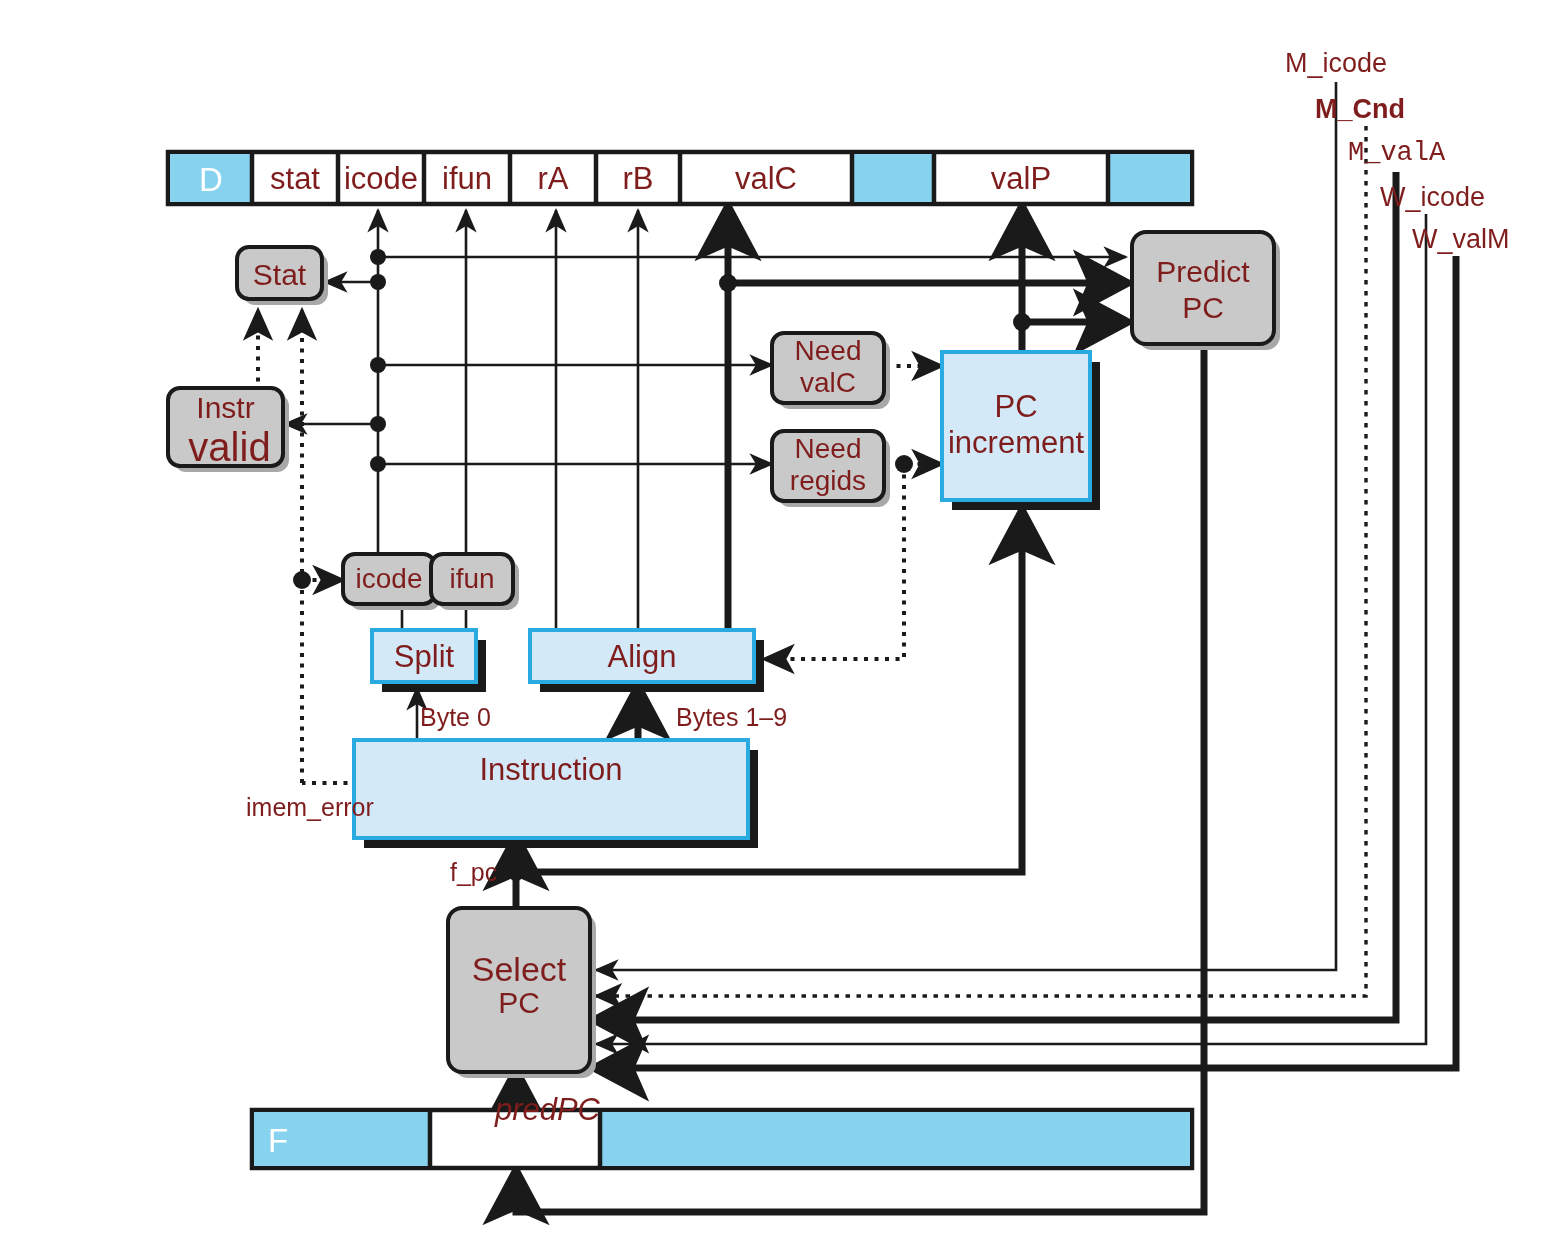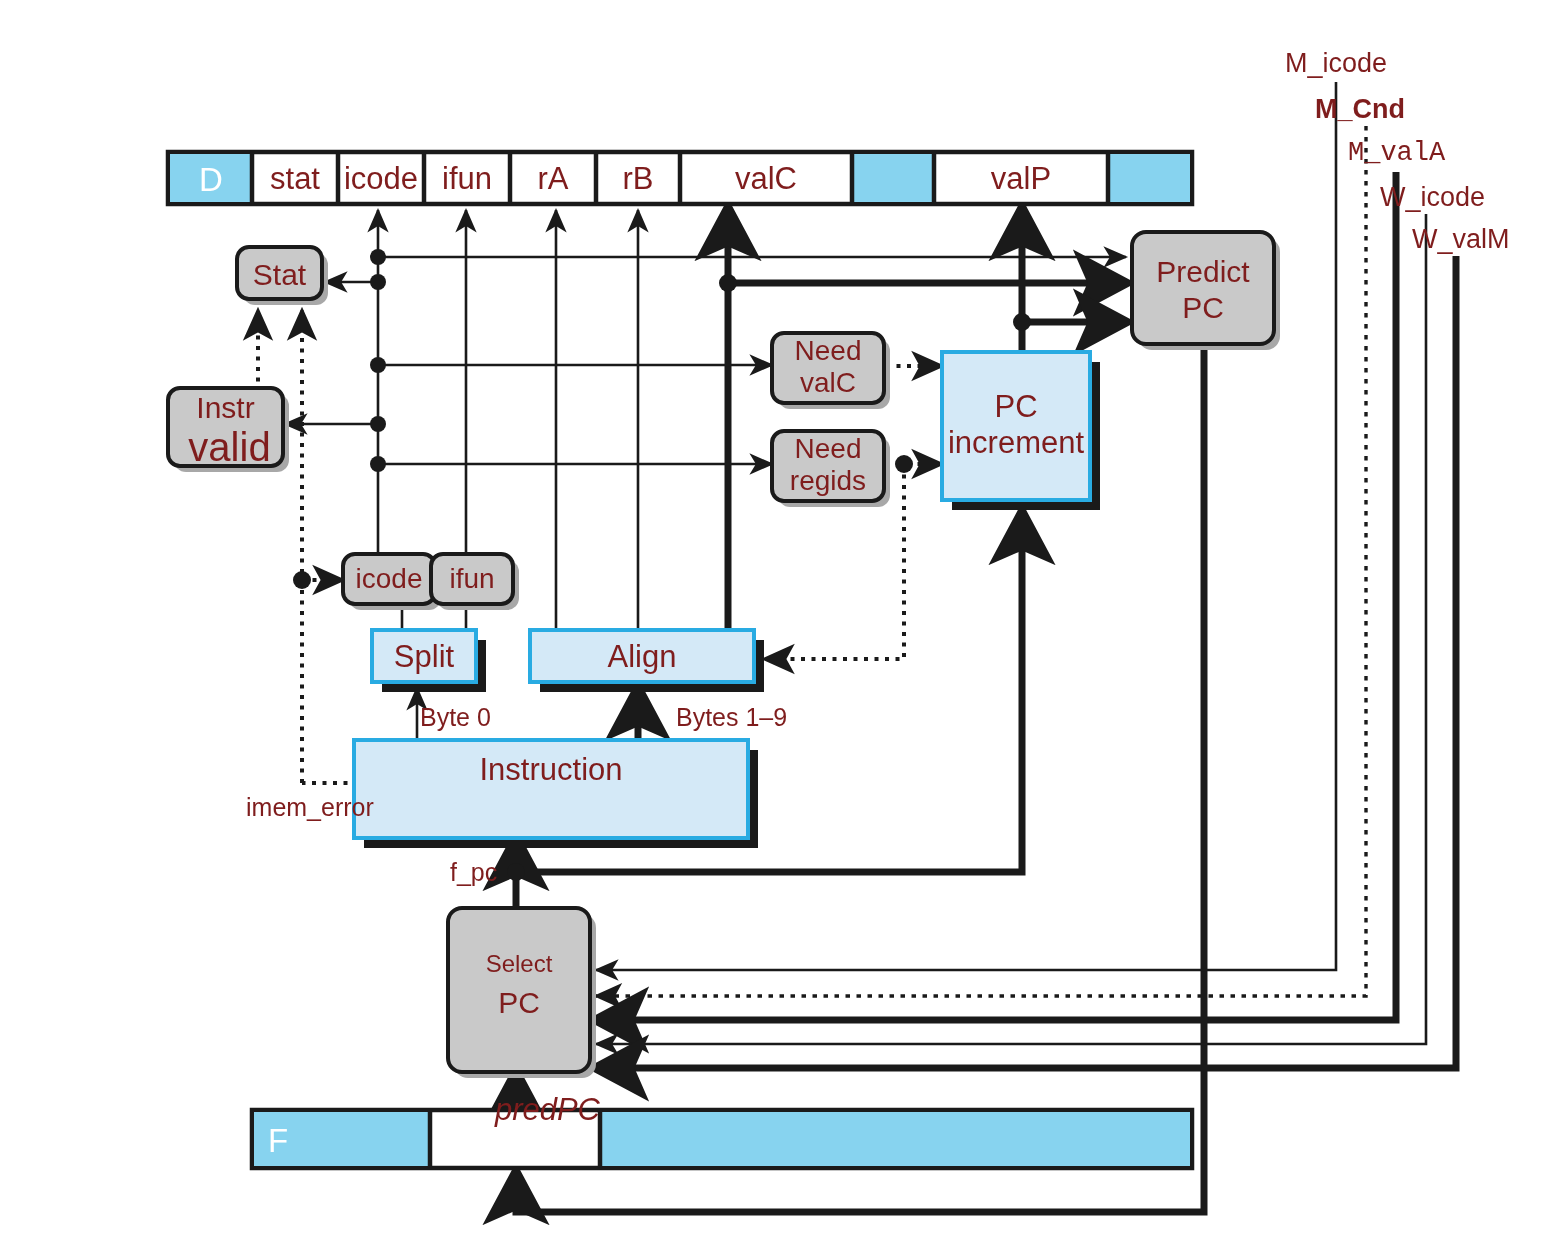--- a/index.html
+++ b/index.html
@@ -190,21 +190,21 @@
 
 <div class="lbl" style="left:772px;top:335px;width:112px;text-align:center;font-size:28px;">Need</div>
 <div class="lbl" style="left:772px;top:367px;width:112px;text-align:center;font-size:28px;">valC</div>
 
 <div class="lbl" style="left:772px;top:433px;width:112px;text-align:center;font-size:28px;">Need</div>
 <div class="lbl" style="left:772px;top:465px;width:112px;text-align:center;font-size:28px;">regids</div>
 
 <div class="lbl" style="left:1132px;top:255px;width:142px;text-align:center;font-size:30px;">Predict</div>
 <div class="lbl" style="left:1132px;top:291px;width:142px;text-align:center;font-size:30px;">PC</div>
 
-<div class="lbl" style="left:448px;top:950px;width:142px;text-align:center;font-size:24px;">Select</div>
+<div class="lbl" style="left:448px;top:950px;width:142px;text-align:center;font-size:34px;">Select</div>
 <div class="lbl" style="left:448px;top:986px;width:142px;text-align:center;font-size:30px;">PC</div>
 
 <svg class="layer" style="pointer-events:none">
   <g>
 
     <rect x="952" y="362" width="148" height="148" fill="#1a1a1a"></rect>
     <rect x="942" y="352" width="148" height="148" fill="#d4e9f7" stroke="#29abe2" stroke-width="4"></rect>
 
     <rect x="382" y="640" width="104" height="52" fill="#1a1a1a"></rect>
     <rect x="372" y="630" width="104" height="52" fill="#d4e9f7" stroke="#29abe2" stroke-width="4"></rect>

